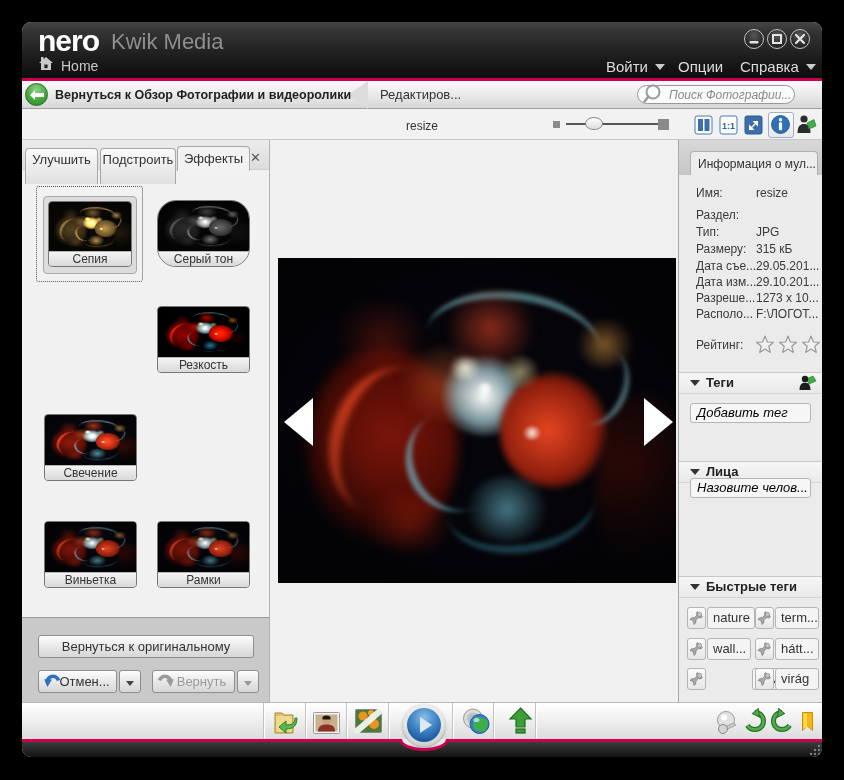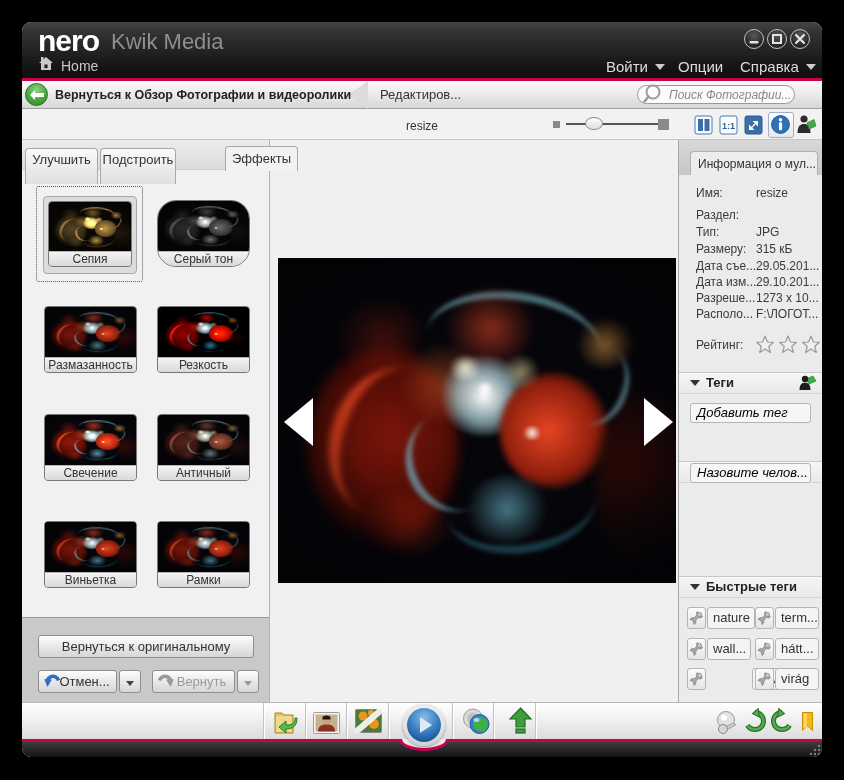--- a/index.html
+++ b/index.html
@@ -43,21 +43,21 @@
 #slidetrack { position:absolute; left:544px; top:101px; width:92px; height:2px; background:#555; }
 #slidehandle { position:absolute; left:563px; top:95px; width:18px; height:13px; border-radius:50%;
   background:linear-gradient(#fff,#ddd); border:1px solid #888; }
 .viewbtn { position:absolute; top:92px; }
 
 
 #leftpanel { position:absolute; left:0; top:118px; width:248px; height:562px; background:#f1f1f1; border-right:1px solid #b2b2b2; }
 #tabrow { position:absolute; left:0; top:0; width:247px; height:30px; background:linear-gradient(#ececec,#dcdcdc); border-bottom:1px solid #cfcfcf; }
 .tab { position:absolute; top:8px; height:36px; background:linear-gradient(#fafafa,#e0e0e0); border:1px solid #a8a8a8; border-bottom:none;
   border-radius:4px 4px 0 0; font-size:13px; color:#333; text-align:center; line-height:21px; }
-.tab.active { background:#f2f2f2; height:25px; top:6px; z-index:2; line-height:23px;margin-left:48px; }
+.tab.active { background:#f2f2f2; height:25px; top:6px; z-index:2; line-height:23px; }
 #tabx { position:absolute; left:228px; top:10px; font-size:13px; color:#555; }
 
 #selwrap { position:absolute; left:14px; top:46px; width:107px; height:96px; border:1px dotted #555; border-radius:3px; }
 #selpad { position:absolute; left:21px; top:56px; width:94px; height:78px; background:#dcdcdc; border:1px solid #a8a8a8; border-radius:4px; }
 .thumb { position:absolute; width:93px; height:67px; border:1px solid #777; border-radius:4px; background:#e4e4e4; overflow:hidden; }
 .thumb .img { position:absolute; left:0; top:0; width:91px; height:50px; }
 .thumb .lbl { position:absolute; left:0; bottom:0; width:91px; height:15px; background:linear-gradient(#f4f4f4,#d9d9d9);
   font-size:12px; color:#333; text-align:center; line-height:14px; border-top:1px solid #b5b5b5; }
 
 .fr { position:absolute; left:0; top:0; width:398px; height:325px; background:#05050a; overflow:hidden; transform-origin:0 0; }
@@ -256,46 +256,20 @@
             <i class="b13"></i>
             <i class="b18"></i>
             <i class="b19"></i>
             <i class="b20"></i>
             <i class="b14"></i>
             <i class="b15"></i>
           </div>
         </div>
       <div class="lbl">Серый тон</div>
     </div>
-    <div class="thumb" style="left:22px; top:166px;">
-      <div class="img" style="filter:blur(0.6px);">
-          <div class="fr mini">
-            <i class="b1"></i>
-            <i class="b2"></i>
-            <i class="b12"></i>
-            <i class="b16"></i>
-            <i class="b3"></i>
-            <i class="b4"></i>
-            <i class="b5"></i>
-            <i class="b6"></i>
-            <i class="b7"></i>
-            <i class="b8"></i>
-            <i class="b9"></i>
-            <i class="b10"></i>
-            <i class="b11"></i>
-            <i class="b13"></i>
-            <i class="b18"></i>
-            <i class="b19"></i>
-            <i class="b20"></i>
-            <i class="b14"></i>
-            <i class="b15"></i>
-          </div>
-        </div>
-      <div class="lbl">Размазанность</div>
-    </div>
     <div class="thumb" style="left:135px; top:166px;">
       <div class="img" style="filter:contrast(1.2) saturate(1.3);">
           <div class="fr mini">
             <i class="b1"></i>
             <i class="b2"></i>
             <i class="b12"></i>
             <i class="b16"></i>
             <i class="b3"></i>
             <i class="b4"></i>
             <i class="b5"></i>
@@ -333,46 +307,20 @@
             <i class="b11"></i>
             <i class="b13"></i>
             <i class="b18"></i>
             <i class="b19"></i>
             <i class="b20"></i>
             <i class="b14"></i>
             <i class="b15"></i>
           </div>
         </div>
       <div class="lbl">Свечение</div>
-    </div>
-    <div class="thumb" style="left:135px; top:274px;">
-      <div class="img" style="filter:saturate(0.65) sepia(0.25);">
-          <div class="fr mini">
-            <i class="b1"></i>
-            <i class="b2"></i>
-            <i class="b12"></i>
-            <i class="b16"></i>
-            <i class="b3"></i>
-            <i class="b4"></i>
-            <i class="b5"></i>
-            <i class="b6"></i>
-            <i class="b7"></i>
-            <i class="b8"></i>
-            <i class="b9"></i>
-            <i class="b10"></i>
-            <i class="b11"></i>
-            <i class="b13"></i>
-            <i class="b18"></i>
-            <i class="b19"></i>
-            <i class="b20"></i>
-            <i class="b14"></i>
-            <i class="b15"></i>
-          </div>
-        </div>
-      <div class="lbl">Античный</div>
     </div>
     <div class="thumb" style="left:22px; top:381px;">
       <div class="img">
           <div class="fr mini">
             <i class="b1"></i>
             <i class="b2"></i>
             <i class="b12"></i>
             <i class="b16"></i>
             <i class="b3"></i>
             <i class="b4"></i>
@@ -491,21 +439,21 @@
       </g>
     </svg>
     <div class="sechead" style="top:232px;"><span class="tri"></span>Теги</div>
     <svg class="abs" style="left:119px; top:233px;" width="20" height="19" viewBox="0 0 20 19">
       <path d="M8 6 L15 3 L18 8 L11 11 Z" fill="#3fae49" stroke="#2a8032" stroke-width="0.7"></path>
       <circle cx="7" cy="6" r="3.2" fill="#1d1d1d"></circle>
       <path d="M1.5 17 C1.5 11.5 4 9.8 7 9.8 C10 9.8 12.5 11.5 12.5 17 Z" fill="#1d1d1d"></path>
     </svg>
     <div class="rpinput" style="top:263px;">Добавить тег</div>
     <div class="sechead" style="top:306px;margin-top:15px;"><span class="tri"></span>Лица</div>
-    <div class="rpinput" style="top:323px;">Назовите челов...</div>
+    <div class="rpinput" style="top:338px;">Назовите челов...</div>
     <div class="sechead" style="top:436px;"><span class="tri"></span>Быстрые теги</div>
     <div class="pinbtn" style="left:8px; top:467px;"><svg width="15" height="16" viewBox="0 0 15 16" style="margin:2px 0 0 1px;">
           <path d="M8.5 1.5 L13.5 6.5 L12 8 L9.5 7.6 L7 10.1 L6.7 13 L5 14.5 L4 10.5 L1 9.5 L2.5 7.8 L5.4 7.5 L7.9 5 L7.5 2.5 Z" fill="#a8a8a8" stroke="#707070" stroke-width="0.6"></path>
           <circle cx="10.5" cy="4.5" r="2.2" fill="#c6c6c6" stroke="#707070" stroke-width="0.5"></circle>
         </svg></div>
     <div class="tagbtn" style="left:28px; top:467px; width:48px;">nature</div>
     <div class="pinbtn" style="left:76px; top:467px;"><svg width="15" height="16" viewBox="0 0 15 16" style="margin:2px 0 0 1px;">
           <path d="M8.5 1.5 L13.5 6.5 L12 8 L9.5 7.6 L7 10.1 L6.7 13 L5 14.5 L4 10.5 L1 9.5 L2.5 7.8 L5.4 7.5 L7.9 5 L7.5 2.5 Z" fill="#a8a8a8" stroke="#707070" stroke-width="0.6"></path>
           <circle cx="10.5" cy="4.5" r="2.2" fill="#c6c6c6" stroke="#707070" stroke-width="0.5"></circle>
         </svg></div>

